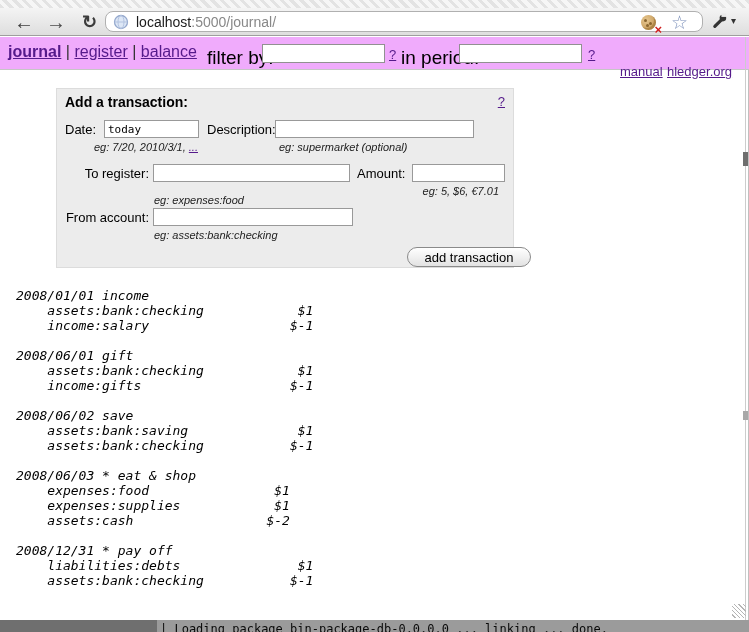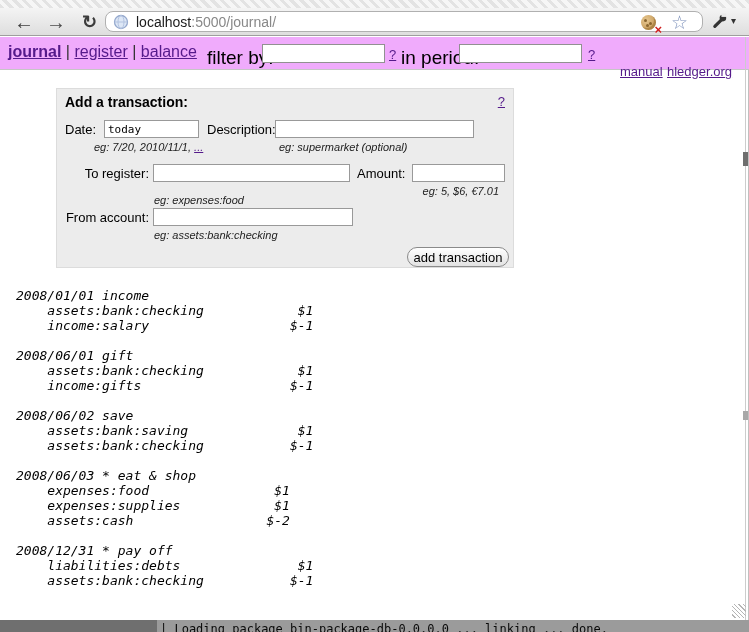--- a/index.html
+++ b/index.html
@@ -49,21 +49,21 @@
   
   .addform { position:absolute; left:8px; top:51px; width:458px; height:180px;
     background:#ececec; border:1px solid #dcdcdc;margin-left:48px; }
   .addform .title { position:absolute; left:8px; top:5px; font-size:14px; font-weight:bold; color:#000; }
   .addform .help { position:absolute; right:8px; top:5px; font-size:13px; }
   .flbl { position:absolute; font-size:13px; color:#000; }
   .ralign { left:0; width:92px; text-align:right; }
   .tinput { position:absolute; height:18px; background:#fff; border:1px solid #999;
     font-size:11px; padding:0 3px; font-family:"DejaVu Sans Mono", monospace; }
   .hint { position:absolute; font-size:11px; font-style:italic; color:#222; white-space:nowrap; }
-  .aquabtn { position:absolute; left:350px; top:158px; width:102px; height:20px;
+  .aquabtn { position:absolute; left:350px; top:158px; width:124px; height:20px;
     border:1px solid #8a8a8a; border-radius:10px; background:linear-gradient(#ffffff,#e2e2e2);
     font-size:13px; color:#000; font-family:"Liberation Sans", sans-serif; cursor:pointer; }
 
   
   .journal { position:absolute; left:16px; top:251px; font-family:"DejaVu Sans Mono", monospace;
     font-size:13px; line-height:15px; color:#000;font-style:italic; }
 
   
   .vline { position:absolute; right:2px; top:0; width:1px; height:583px; background:#cccccc; }
   .nub1 { position:absolute; right:0px; top:115px; width:5px; height:14px; background:#6e6e6e; }
@@ -139,21 +139,21 @@
 
     <div class="addform">
       <span class="title">Add a transaction:</span>
       <a class="help plink">?</a>
 
       <span class="flbl" style="left:8px; top:33px;">Date:</span>
       <input class="tinput" style="left: 47px; top: 31px; width: 95px;" value="today">
       <span class="flbl" style="left:150px; top:33px;">Description:</span>
       <input class="tinput" style="left: 218px; top: 31px; width: 199px;">
 
-      <span class="hint" style="left:37px; top:52px;"><span>eg: 7/20, 2010/11/1, </span><a class="plink">...</a></span>
+      <span class="hint" style="left:37px; top:52px;"><span>eg: 7/20, 2010/3/1, </span><a class="plink">...</a></span>
       <span class="hint" style="left:222px; top:52px;">eg: supermarket (optional)</span>
 
       <span class="flbl ralign" style="top:77px;">To register:</span>
       <input class="tinput" style="left: 96px; top: 75px; width: 197px;">
       <span class="flbl" style="left:300px; top:77px;">Amount:</span>
       <input class="tinput" style="left: 355px; top: 75px; width: 93px;">
 
       <span class="hint" style="left:97px; top:105px;">eg: expenses:food</span>
       <span class="hint" style="right:14px; top:96px;">eg: 5, $6, €7.01</span>
 

